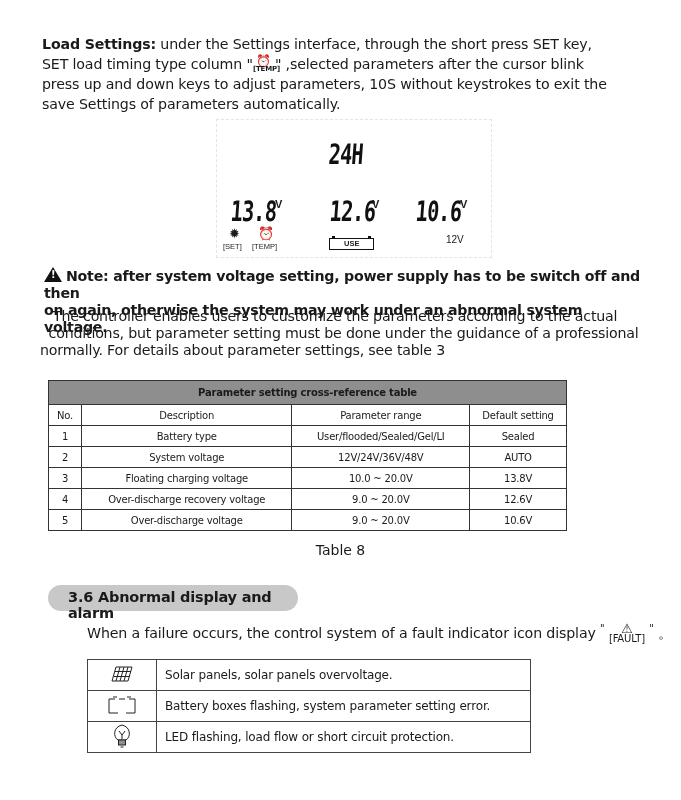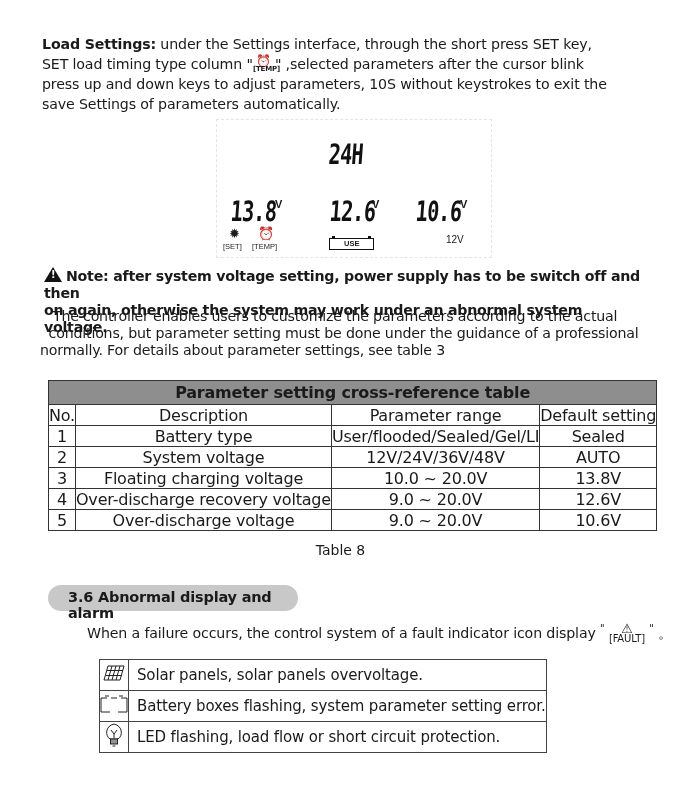--- a/index.html
+++ b/index.html
@@ -29,37 +29,37 @@
   
   .note { left: 44px; top: 267px; width: 600px; font-weight: bold; font-size: 14.2px; line-height: 17px; letter-spacing: -0.25px; }
   .warn-tri { display: inline-block; width: 0; height: 0; border-left: 9px solid transparent; border-right: 9px solid transparent;
               border-bottom: 15px solid #111; position: relative; vertical-align: -1px; margin-right: 4px; }
   .warn-tri span { position: absolute; left: -2px; top: 3px; color: #fff; font-size: 10px; line-height: 10px; font-weight: bold; }
 
   .para { left: 40px; top: 308px; width: 600px; font-size: 14.2px; line-height: 17px; letter-spacing: -0.2px; }
   .para .l { display: block; white-space: nowrap; }
 
   
-  table.param { position: absolute; left: 48px; top: 380px; width: 457px; border-collapse: collapse; font-size: 16px; letter-spacing: -0.2px; }
+  table.param { position: absolute; left: 48px; top: 380px; width: 519px; border-collapse: collapse; font-size: 10px; letter-spacing: -0.2px; }
   table.param td, table.param th { border: 1.2px solid #333; text-align: center; padding: 0; height: 20px; line-height: 19px; font-weight: normal; white-space: nowrap; }
   table.param th.title { background: #8e8e8e; font-weight: bold; height: 23px; color: #1a1a1a; }
   .caption { left: 0; width: 681px; top: 542px; text-align: center; font-size: 14px; }
 
   
   .pill { left: 48px; top: 585px; width: 250px; height: 26px; border-radius: 13px; background: #c8c8c8; }
   .pill span { position: absolute; left: 20px; top: 4px; font-weight: bold; font-size: 14.5px; letter-spacing: -0.2px; }
 
   .fault-line { left: 55px; top: 623px; font-size: 14.2px; letter-spacing: -0.15px; white-space: nowrap; margin-left: 32px; }
   .fault-icon { display: inline-block; text-align: center; vertical-align: -4px; width: 36px; }
   .fault-icon .glyph { display: block; font-size: 13px; line-height: 12px; }
   .fault-icon .lbl { display: block; font-size: 10px; line-height: 8px; font-weight: normal; text-align: right; }
   .q { font-size: 10px; vertical-align: 6px; }
 
   
-  table.fault { position: absolute; left: 99px; top: 659px; width: 444px; border-collapse: collapse; font-size: 15px; letter-spacing: -0.15px; }
+  table.fault { position: absolute; left: 87px; top: 659px; width: 444px; border-collapse: collapse; font-size: 12px; letter-spacing: -0.15px; }
   table.fault td { border: 1.2px solid #444; height: 30px; padding: 0; }
   table.fault td.ic { width: 68px; text-align: center; }
   table.fault td.tx { padding-left: 8px; white-space: nowrap; }
   .solar-icon { display: inline-block; width: 22px; height: 16px; }
   .battery-icon { display: inline-block; width: 28px; height: 18px; }
   .bulb-icon { display: inline-block; width: 20px; height: 26px; }
 </style>
 </head>
 <body>
 

